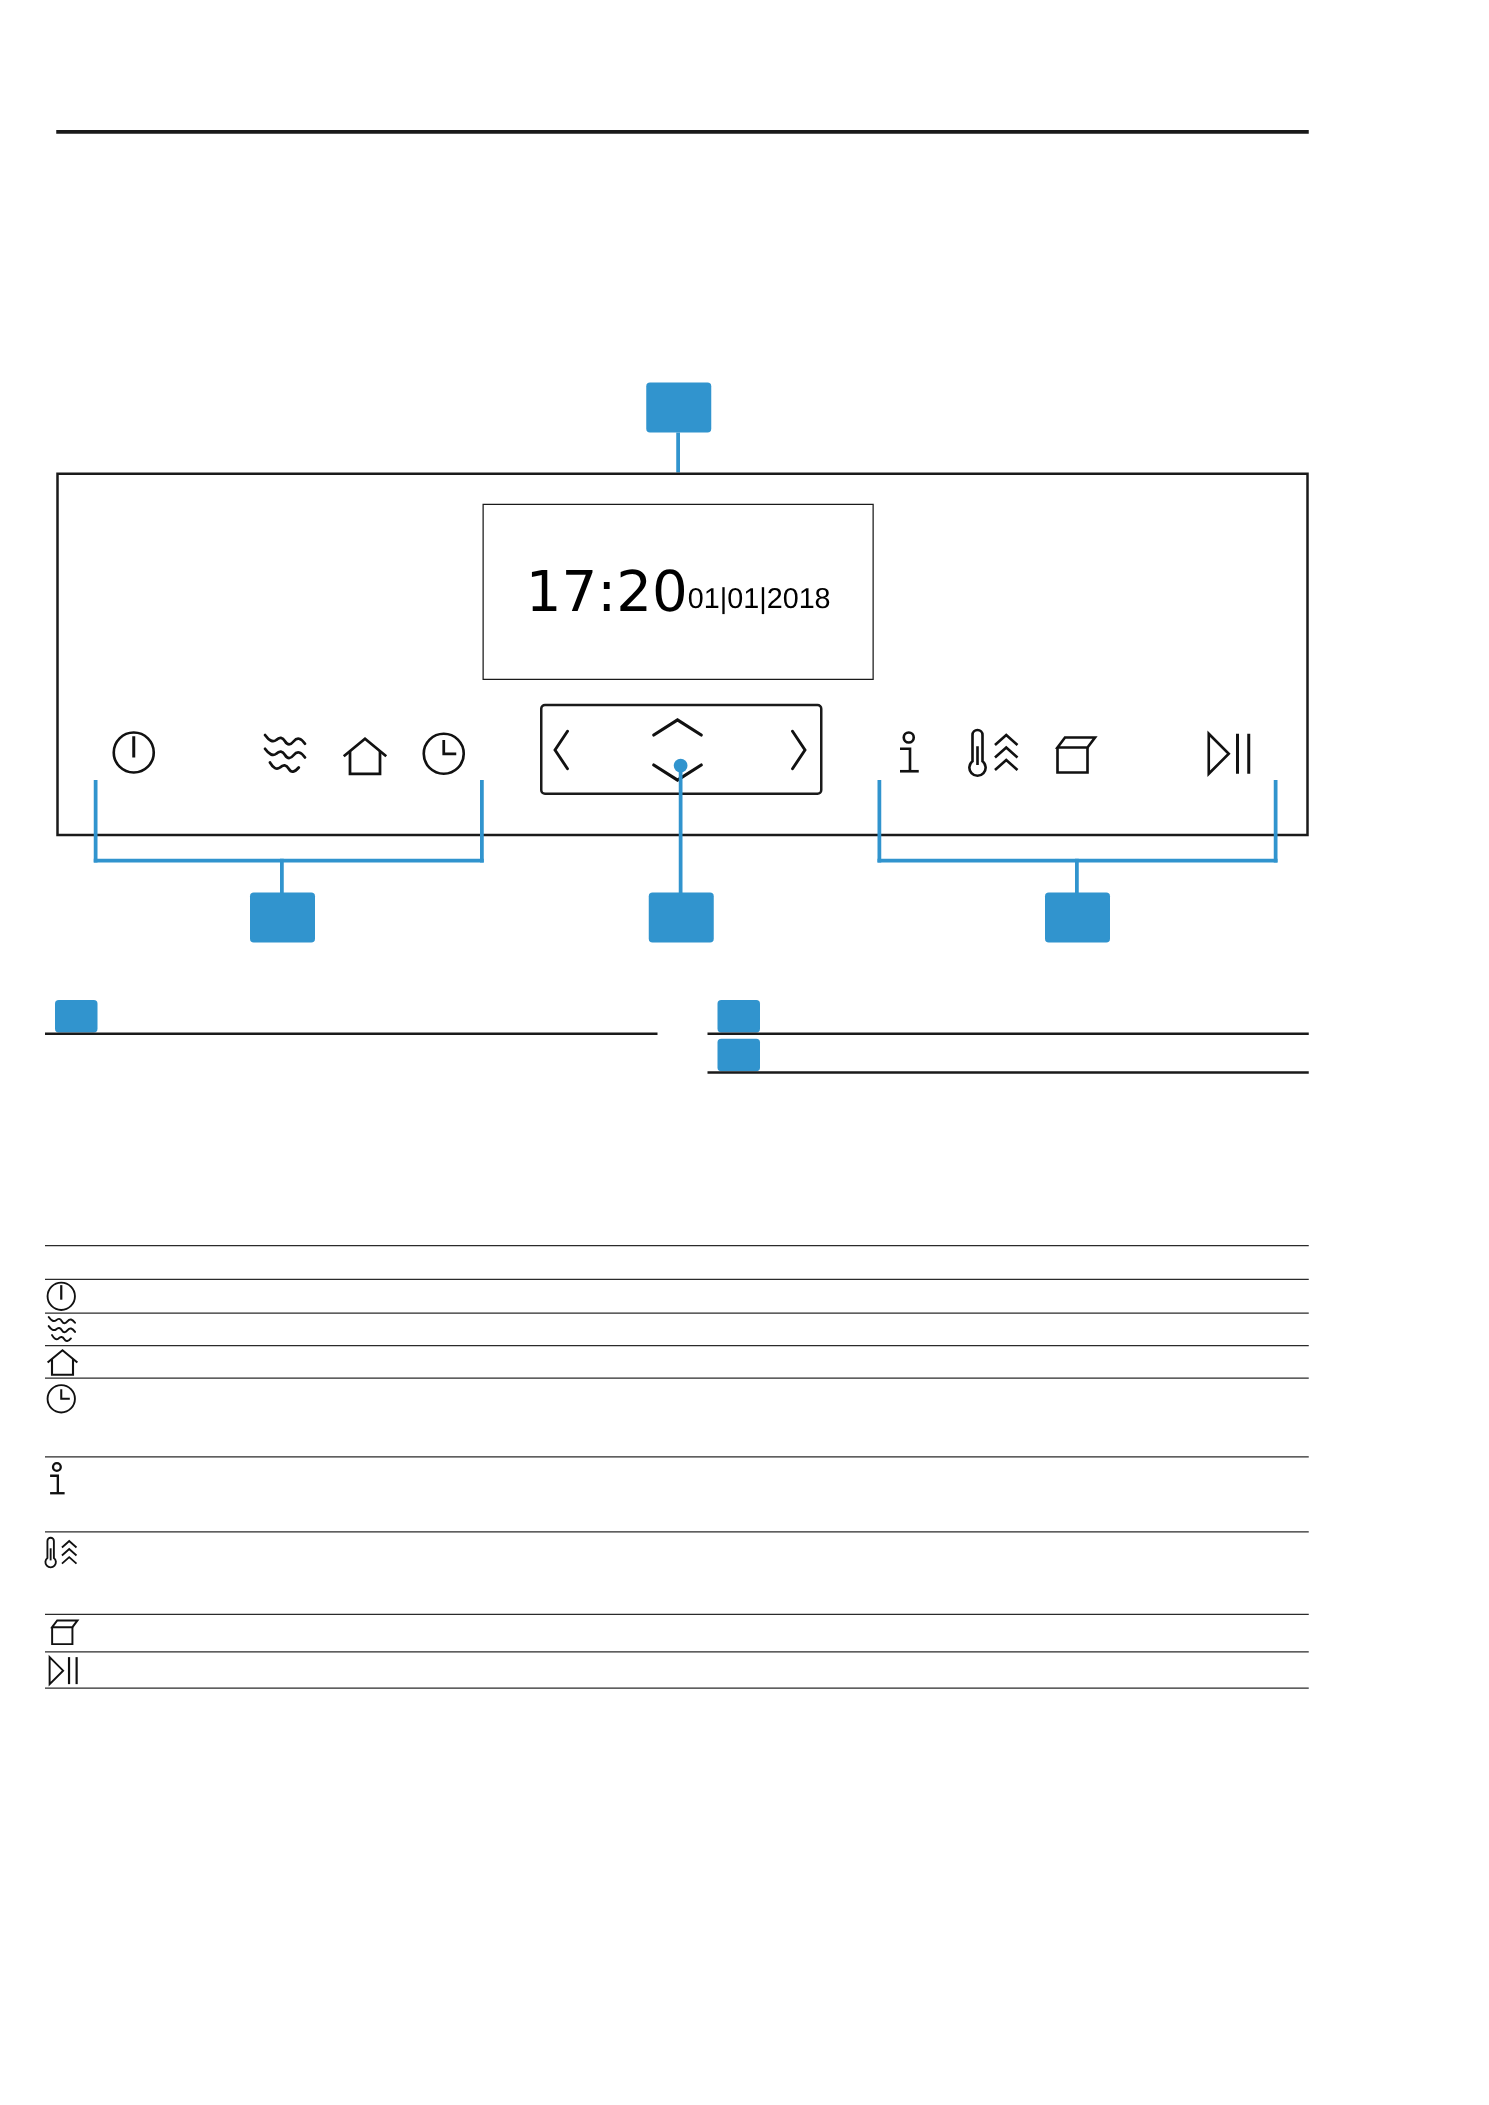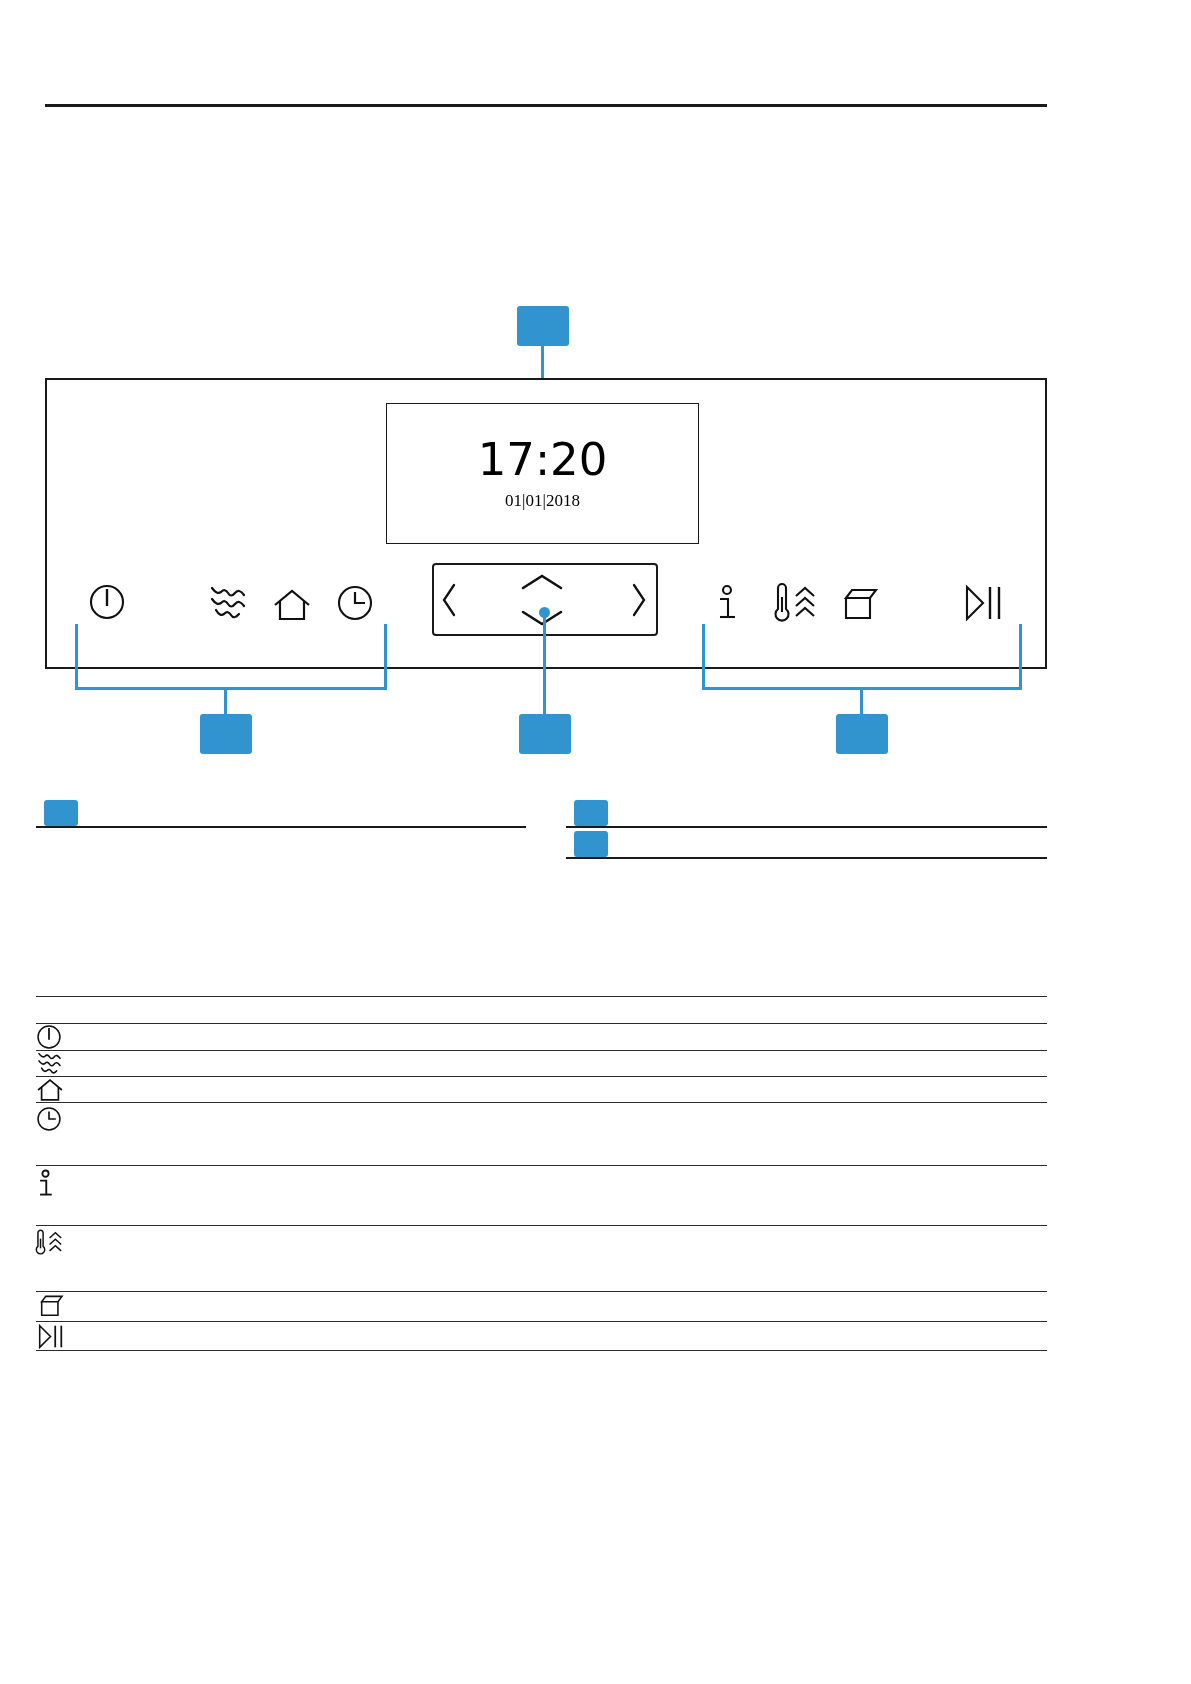--- a/index.html
+++ b/index.html
@@ -28,29 +28,29 @@
   }
 
   
   .panel{
     position:absolute;left:45px;top:378px;width:1002px;height:291px;
     border:2px solid #1a1a1a;background:#fff;box-sizing:border-box;
   }
   .display{
     position:absolute;left:386px;top:403px;width:313px;height:141px;
     border:1.5px solid #1a1a1a;background:#fff;box-sizing:border-box;
-    display:flex;flex-direction:column;align-items:center;justify-content:center;
+    display:flex;flex-direction:row;align-items:center;justify-content:center;
   }
   .display .clock-time{
     font-size:45px;font-weight:400;letter-spacing:0px;line-height:1;
     font-family:"DejaVu Sans", sans-serif;
   }
   .display .clock-date{
-    font-size:17px;margin-top:9px;letter-spacing:0px;
-    font-family:Liberation Serif, serif;
+    font-size:23px;margin-top:9px;letter-spacing:0px;
+    font-family:Liberation Sans, sans-serif;
   }
 
   .navpad{
     position:absolute;left:432px;top:563px;width:226px;height:73px;
     border:2px solid #1a1a1a;border-radius:4px;background:#fff;box-sizing:border-box;
   }
 
   .icon{position:absolute;}
   svg{display:block;overflow:visible;}
 

